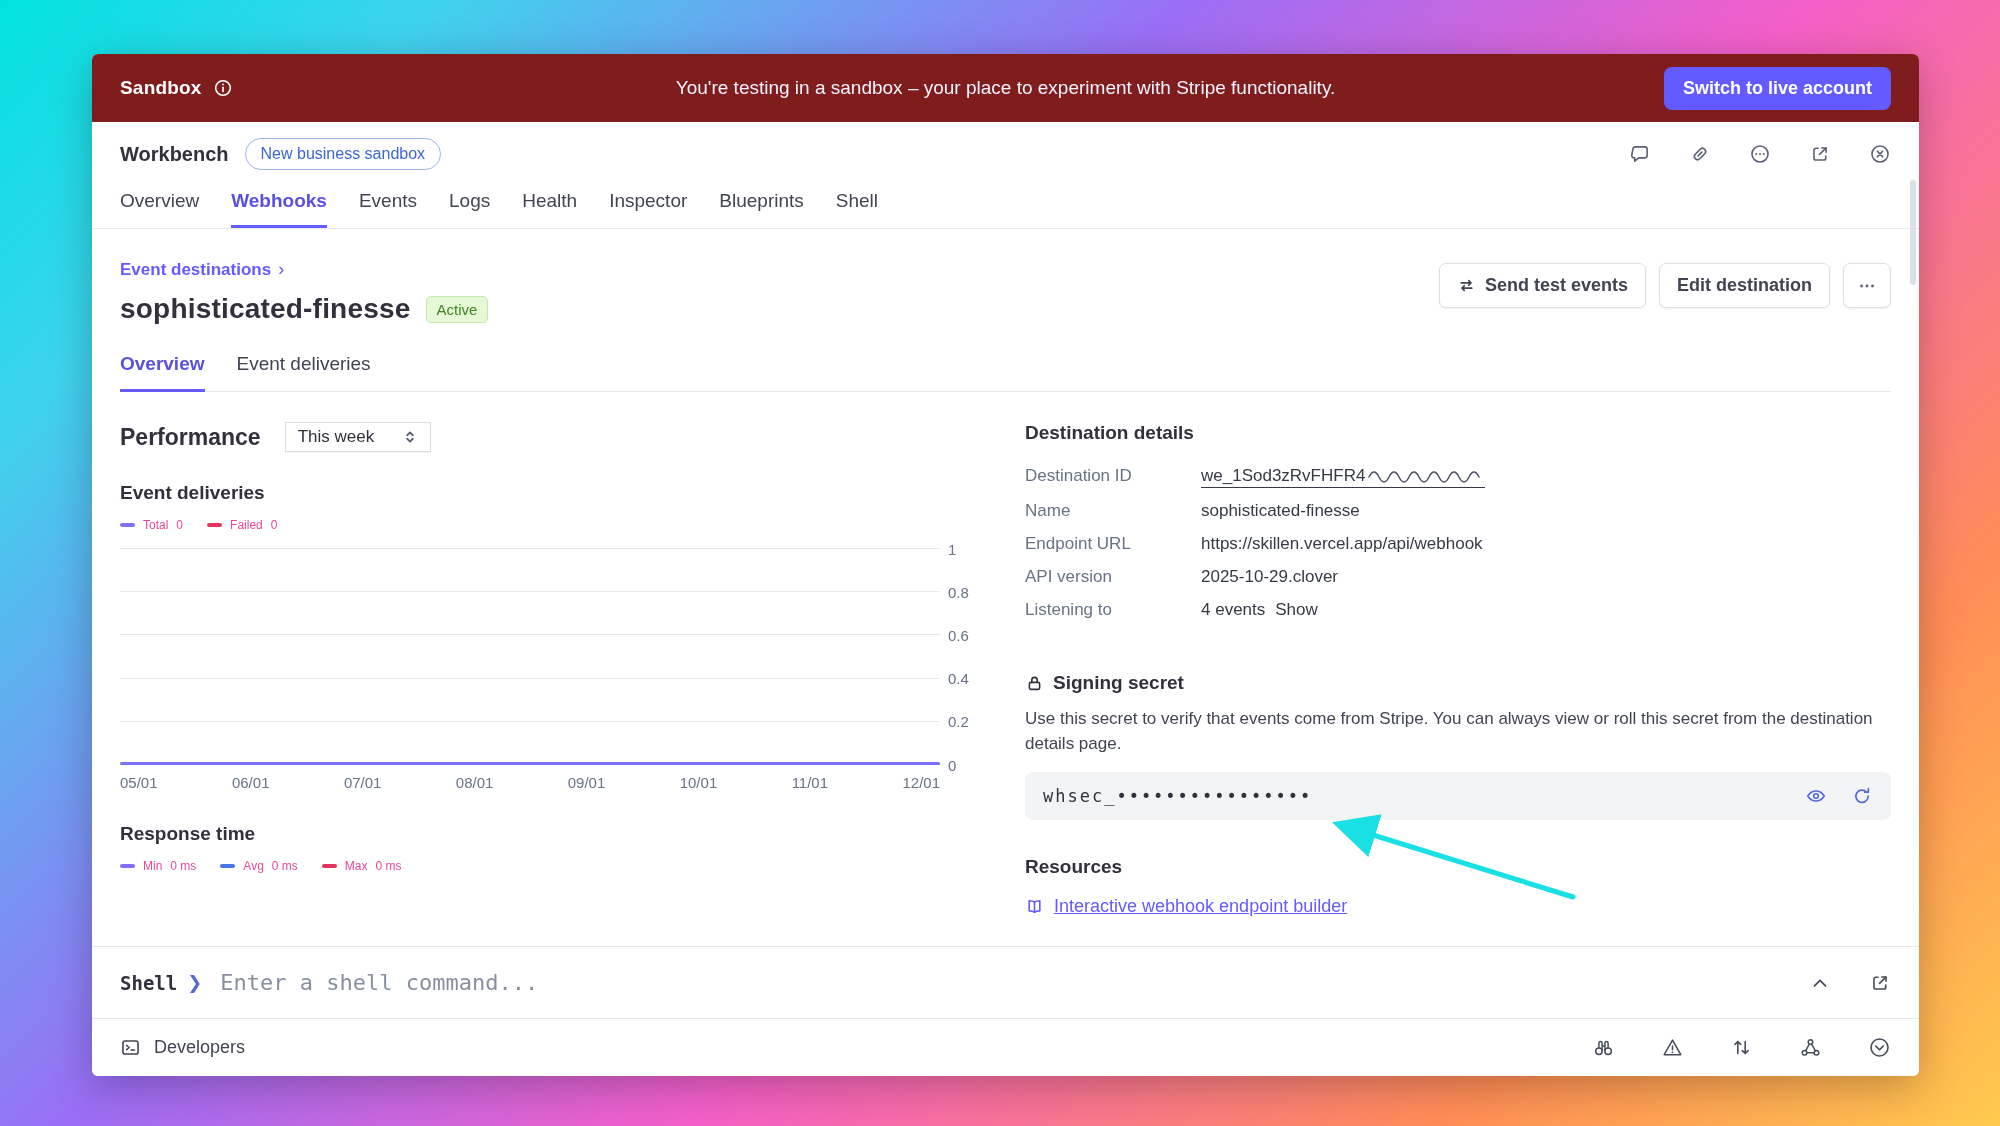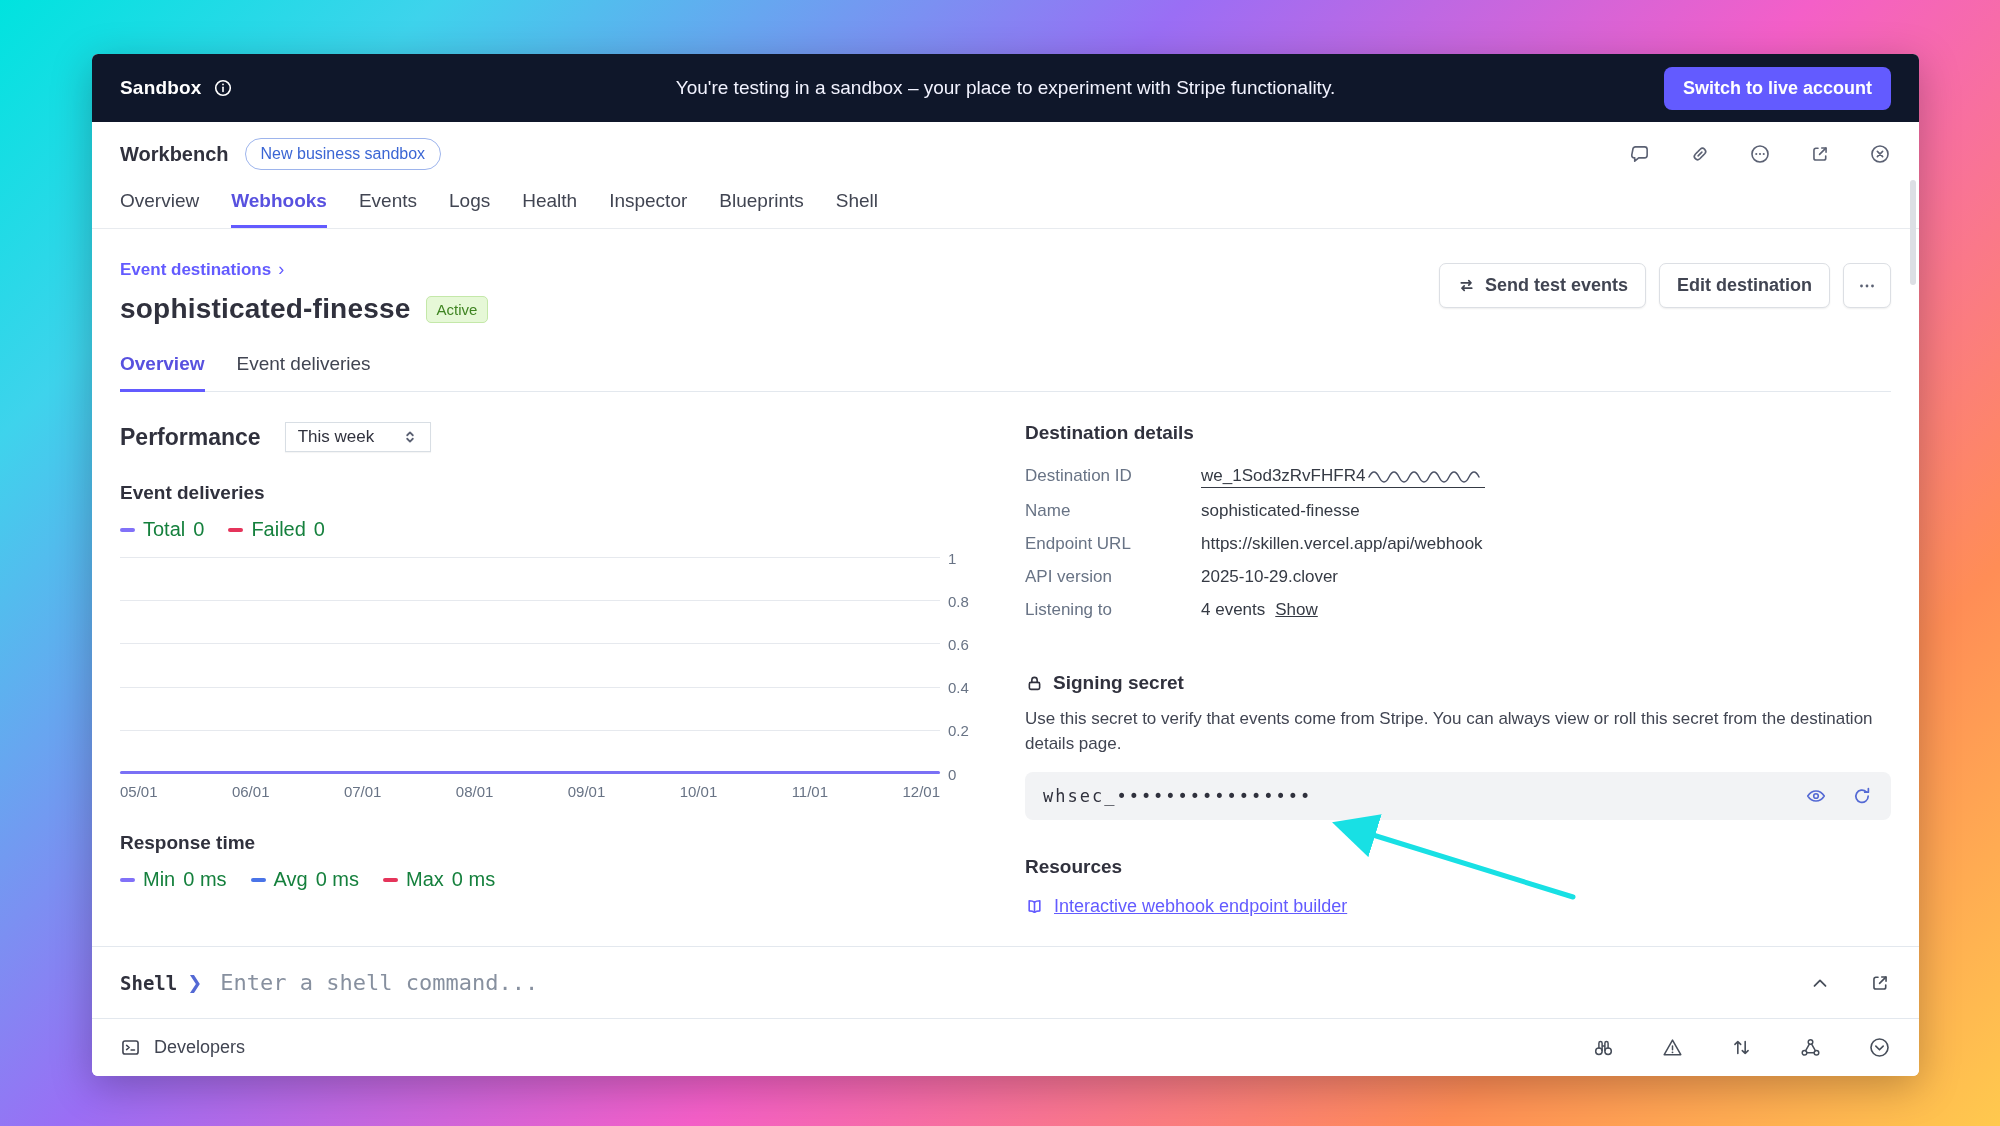--- a/index.html
+++ b/index.html
@@ -12,21 +12,21 @@
     position:absolute; left:92px; top:54px; width:1827px; height:1022px;
     background:#fff; border-radius:6px; overflow:hidden;
     box-shadow:0 10px 40px rgba(0,0,0,.25);
     display:flex; flex-direction:column;
   }
   svg.ic { display:block; }
   .ic * { vector-effect: non-scaling-stroke; }
 
   
   .banner {
-    height:68px; flex:0 0 68px; background:#0f172a; color:#fff;
+    height:68px; flex:0 0 68px; background:#7f1d1d; color:#fff;
     display:flex; align-items:center; padding:0 28px; position:relative;
   }
   .banner-left { display:flex; align-items:center; gap:11px; }
   .brand { font-size:19px; font-weight:700; letter-spacing:.2px; }
   .banner-msg {
     position:absolute; left:50%; transform:translateX(-50%);
     font-size:19px; white-space:nowrap; color:#f2f3ff;
   }
   .cta {
     margin-left:auto; background:#635bff; color:#fff; border:none; cursor:pointer;
@@ -87,21 +87,21 @@
   
   .perf-row { display:flex; align-items:center; gap:24px; }
   .h2 { font-size:23px; font-weight:700; color:#30313d; }
   .select {
     display:flex; align-items:center; gap:28px; cursor:pointer;
     border:1px solid #d8dee4; border-radius:0; padding:4px 12px;
     font-size:17px; color:#30313d; box-shadow:0 1px 1px rgba(0,0,0,.04);
   }
   .h3 { font-size:19px; font-weight:600; color:#30313d; }
   .mt-ev { margin-top:30px; }
-  .legend { display:flex; gap:24px; margin-top:14px; font-size:20px; color:#15803d; }
+  .legend { display:flex; gap:24px; margin-top:14px; font-size:12px; color:#ec4899; }
   .leg-item { display:flex; align-items:center; gap:8px; }
   .dash { width:15px; height:4px; border-radius:2px; display:inline-block; }
   .dash-total, .dash-min { background:#8171f8; }
   .dash-failed, .dash-max { background:#e5345b; }
   .dash-avg { background:#4a74e8; }
 
   .chart { position:relative; width:820px; height:216px; margin-top:16px; }
   .gridline { position:absolute; left:0; right:0; height:1px; background:#e6e9ee; }
   .ytick {
     position:absolute; right:-46px; top:50%; transform:translateY(-50%);
@@ -112,21 +112,21 @@
   .mt-rt { margin-top:32px; }
 
   
   .d-rows { margin-top:22px; }
   .d-row { display:flex; margin-bottom:13px; font-size:17px; min-height:19px; }
   .d-label { width:176px; flex:0 0 176px; color:#687385; }
   .d-value { color:#353a44; display:flex; align-items:center; gap:10px; }
   .underlined { display:inline-flex; align-items:center; border-bottom:1px solid #353a44; padding-bottom:1px; }
   .d-link { color:#353a44; text-decoration:none; cursor:pointer; }
   .scribble { display:inline-flex; margin-left:2px; }
-  .show-link { color:#353a44; font-weight:500; text-decoration:underline; cursor:pointer; }
+  .show-link { color:#353a44; font-weight:500; cursor:pointer; }
 
   .ss-head { display:flex; align-items:center; gap:9px; margin-top:52px; }
   .ss-desc { margin-top:13px; font-size:17px; line-height:1.45; color:#414552; max-width:860px; }
   .secret-field {
     margin-top:16px; background:#f2f3f5; border-radius:8px;
     display:flex; align-items:center; padding:13px 18px;
   }
   .secret-code {
     font-family:"DejaVu Sans Mono","Liberation Mono",monospace;
     font-size:17px; color:#30313d; letter-spacing:2px;

